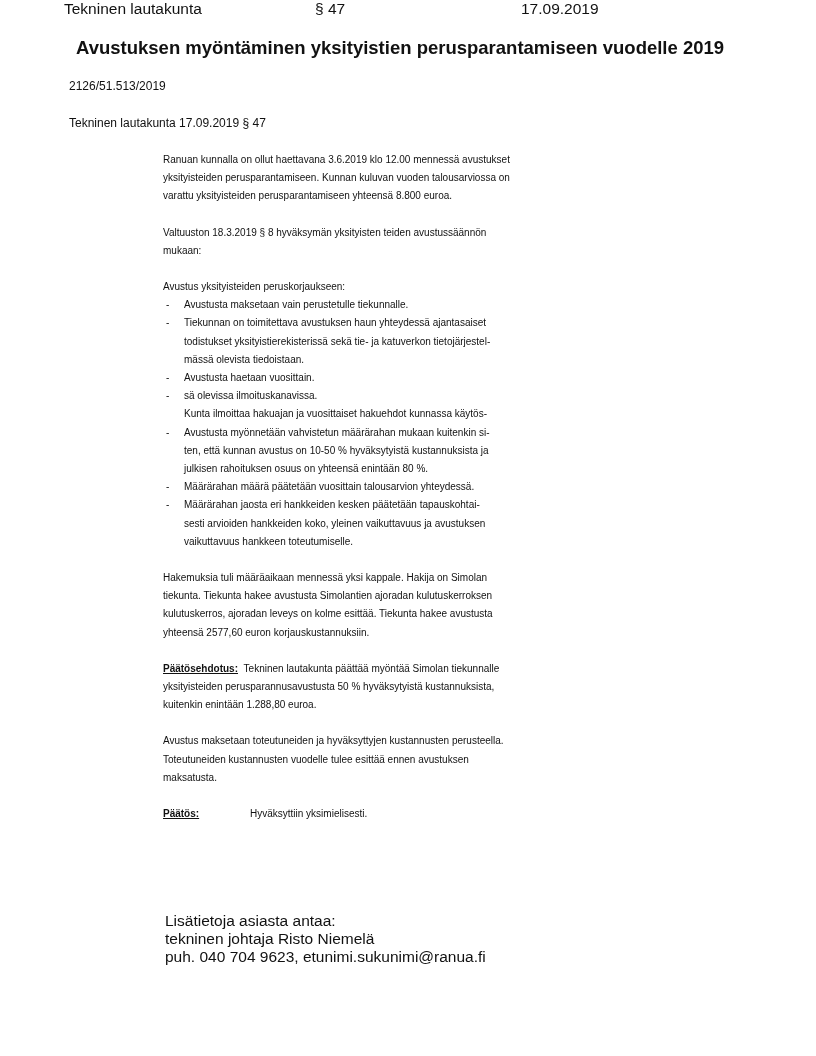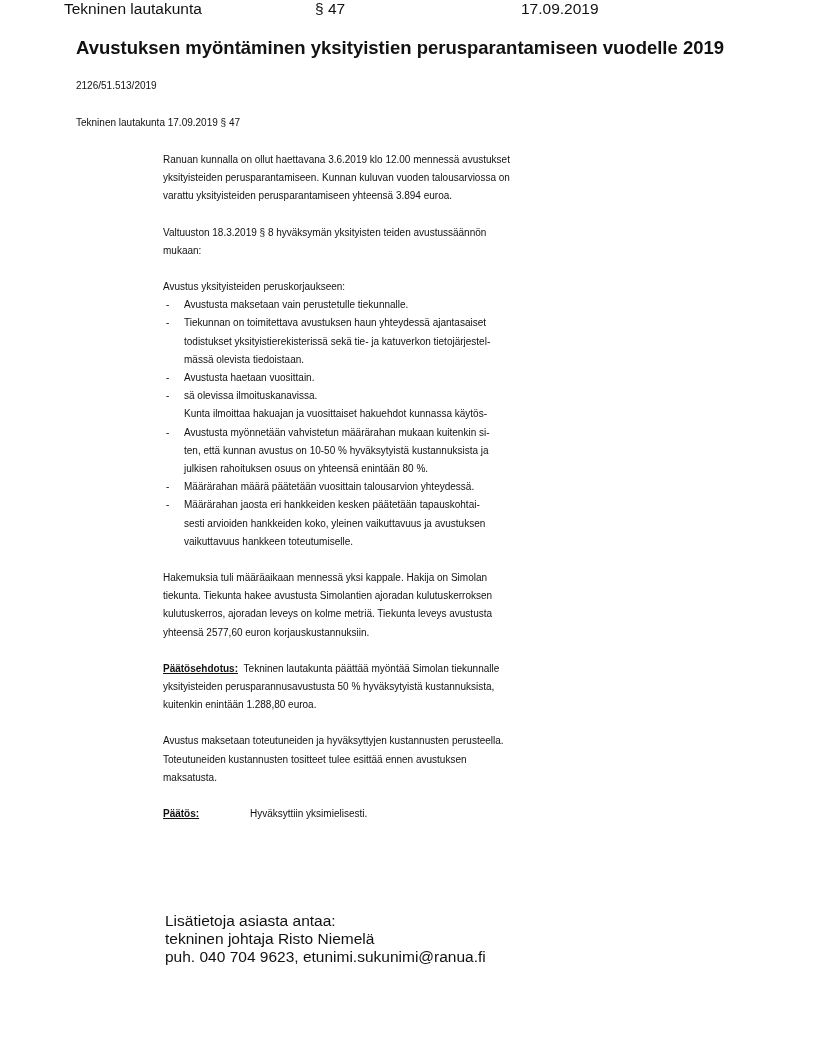--- a/index.html
+++ b/index.html
@@ -3,21 +3,21 @@
 <meta charset="utf-8">
 <style>
   html, body { margin: 0; padding: 0; background: #ffffff; }
   body {
     width: 816px; height: 1056px; position: relative; overflow: hidden;
     font-family: "Liberation Sans", sans-serif; color: #111111;
   }
   .abs { position: absolute; white-space: nowrap; }
   .hdr { font-size: 15.5px; top: 0px; line-height: 18px; }
   .title { left: 76px; top: 37px; font-size: 18.5px; font-weight: bold; line-height: 22px; }
-  .meta { left: 76px; font-size: 10px; line-height: 18px; }
+  .meta { left: 69px; font-size: 12px; line-height: 18px; }
   .body-col { position: absolute; left: 163px; width: 580px; font-size: 10px; line-height: 18.2px; }
   .para { margin: 0; white-space: normal; }
   .line { display: block; white-space: nowrap; }
   .gap { height: 18px; }
   ul.bullets { list-style: none; margin: 0; padding: 0; }
   ul.bullets li { position: relative; padding-left: 21px; }
   ul.bullets li .dash { position: absolute; left: 3px; top: 0; }
   .u { font-weight: bold; text-decoration: underline; }
   .label-pad { display: inline-block; }
   .contact { position: absolute; left: 165px; font-size: 15.5px; line-height: 18.2px; }
@@ -31,21 +31,21 @@
 
 <div class="abs title">Avustuksen myöntäminen yksityistien perusparantamiseen vuodelle 2019</div>
 
 <div class="abs meta" style="top:77px;">2126/51.513/2019</div>
 <div class="abs meta" style="top:114px;">Tekninen lautakunta 17.09.2019 § 47</div>
 
 <div class="body-col" style="top:151px;">
   <div class="para">
     <span class="line">Ranuan kunnalla on ollut haettavana 3.6.2019 klo 12.00 mennessä avustukset</span>
     <span class="line">yksityisteiden perusparantamiseen. Kunnan kuluvan vuoden talousarviossa on</span>
-    <span class="line">varattu yksityisteiden perusparantamiseen yhteensä 3.894 euroa.</span>
+    <span class="line">varattu yksityisteiden perusparantamiseen yhteensä 8.800 euroa.</span>
   </div>
   <div class="gap"></div>
   <div class="para">
     <span class="line">Valtuuston 18.3.2019 § 8 hyväksymän yksityisten teiden avustussäännön</span>
     <span class="line">mukaan:</span>
   </div>
   <div class="gap"></div>
   <div class="para">
     <span class="line">Avustus yksityisteiden peruskorjaukseen:</span>
     <ul class="bullets">
@@ -83,35 +83,35 @@
         <span class="line">Määrärahan jaosta eri hankkeiden kesken päätetään tapauskohtai-</span>
         <span class="line">sesti arvioiden hankkeiden koko, yleinen vaikuttavuus ja avustuksen</span>
         <span class="line">vaikuttavuus hankkeen toteutumiselle.</span>
       </li>
     </ul>
   </div>
   <div class="gap"></div>
   <div class="para">
     <span class="line">Hakemuksia tuli määräaikaan mennessä yksi kappale. Hakija on Simolan</span>
     <span class="line">tiekunta. Tiekunta hakee avustusta Simolantien ajoradan kulutuskerroksen</span>
-    <span class="line">kulutuskerros, ajoradan leveys on kolme metriä. Tiekunta leveys avustusta</span>
+    <span class="line">kulutuskerros, ajoradan leveys on kolme esittää. Tiekunta hakee avustusta</span>
     <span class="line">yhteensä 2577,60 euron korjauskustannuksiin.</span>
   </div>
   <div class="gap"></div>
   <div class="para">
     <span class="line">
       <span class="u">Päätösehdotus:</span>&nbsp;&nbsp;<span>Tekninen lautakunta päättää myöntää Simolan tiekunnalle</span>
     </span>
     <span class="line">yksityisteiden perusparannusavustusta 50 % hyväksytyistä kustannuksista,</span>
     <span class="line">kuitenkin enintään 1.288,80 euroa.</span>
   </div>
   <div class="gap"></div>
   <div class="para">
     <span class="line">Avustus maksetaan toteutuneiden ja hyväksyttyjen kustannusten perusteella.</span>
-    <span class="line">Toteutuneiden kustannusten tositteet tulee esittää ennen avustuksen</span>
+    <span class="line">Toteutuneiden kustannusten vuodelle tulee esittää ennen avustuksen</span>
     <span class="line">maksatusta.</span>
   </div>
   <div class="gap"></div>
   <div class="para">
     <span class="line">
       <span class="u label-pad" style="width:87px;">Päätös:</span><span>Hyväksyttiin yksimielisesti.</span>
     </span>
   </div>
 </div>
 

